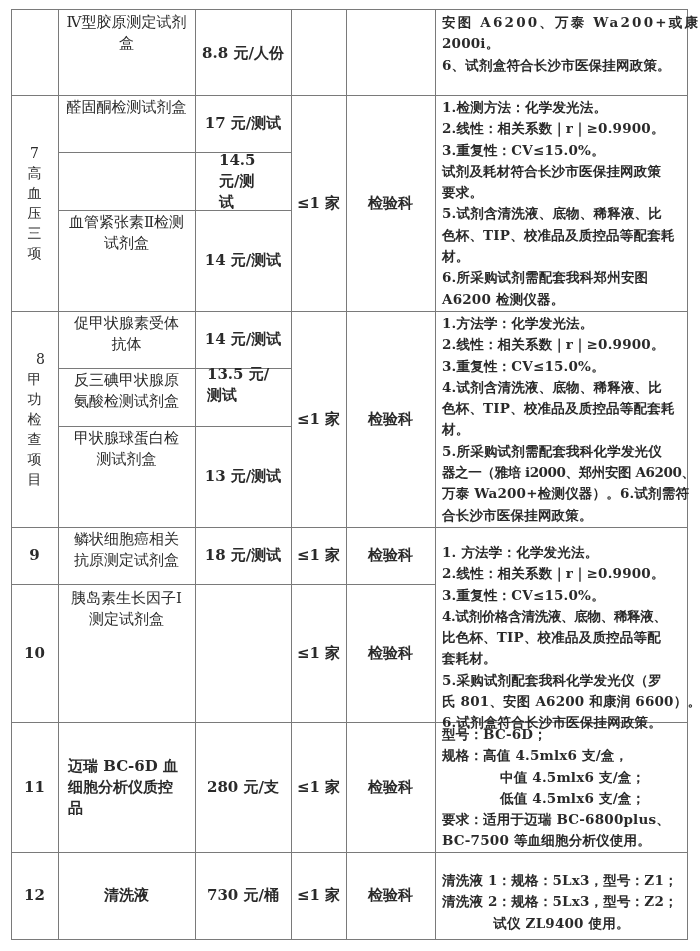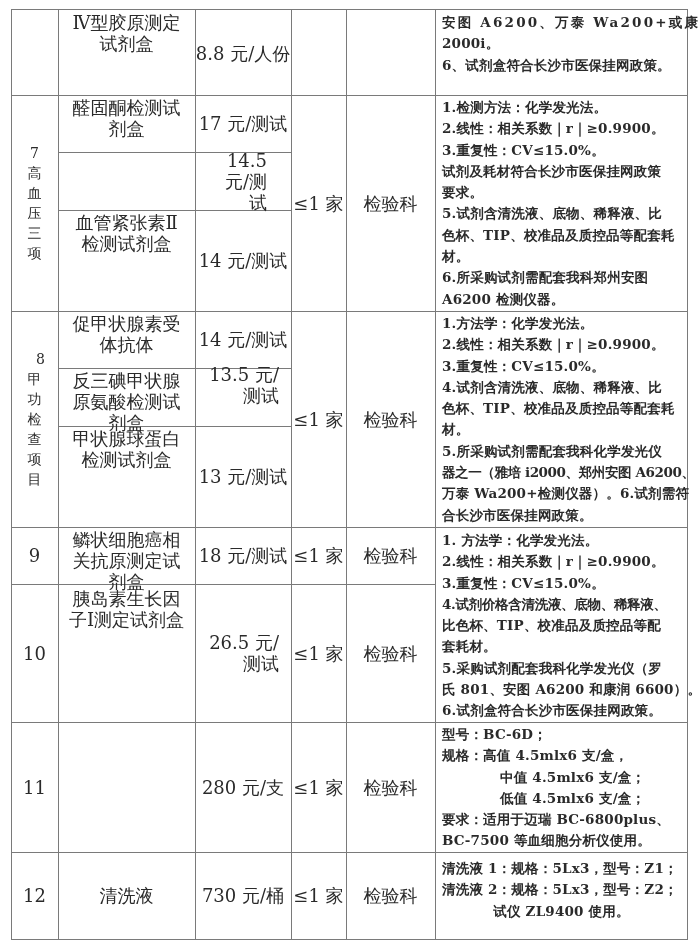--- a/index.html
+++ b/index.html
@@ -2,22 +2,22 @@
 <html><head>
 <meta charset="utf-8">
 <style>
   html, body { margin: 0; padding: 0; background: #ffffff; }
   body { width: 700px; height: 951px; position: relative; overflow: hidden;
          font-family: "DejaVu Serif", "Liberation Serif", serif; color: #2a2a2a; }
   .grid { position: absolute; left: 0; top: 0; width: 700px; height: 951px; }
   .line { position: absolute; background: #7a7a7a; }
   .h { height: 1px; }
   .v { width: 1px; }
-  .cell { position: absolute; box-sizing: border-box; font-size: 18px; line-height: 21px; }
-  .c { display: flex; align-items: center; justify-content: center; text-align: right; }
+  .cell { position: absolute; box-sizing: border-box; font-size: 15px; line-height: 21px; }
+  .c { display: flex; align-items: center; justify-content: center; text-align: left; font-weight: bold; }
   .top { text-align: center; padding: 2px 6px 0 6px; }
   .spec { padding: 2px 6px 0 7px; text-align: justify; font-size: 13.5px; line-height: 21.3px; letter-spacing: 0.2px; }
   .spec div { white-space: nowrap; font-weight: bold; }
   .vert { display: flex; flex-direction: column; align-items: center; justify-content: center; font-size: 14px; line-height: 20px; }
   .vert span { display: block; }
   .indent { padding-left: 58px; }
   .centered { text-align: center; }
 </style>
 </head>
 <body>
@@ -112,53 +112,53 @@
   </div>
 
   <div class="cell c" style="left:11px;top:527px;width:47px;height:57px">9</div>
   <div class="cell top" style="left:58px;top:527px;width:137px;height:57px;padding:2px 10px 0 10px">鳞状细胞癌相关抗原测定试剂盒</div>
   <div class="cell c" style="left:195px;top:527px;width:96px;height:57px">18 元/测试</div>
   <div class="cell c" style="left:291px;top:527px;width:55px;height:57px">≤1 家</div>
   <div class="cell c" style="left:346px;top:527px;width:89px;height:57px">检验科</div>
 
   <div class="cell c" style="left:11px;top:584px;width:47px;height:138px">10</div>
   <div class="cell top" style="left:58px;top:584px;width:137px;height:138px;padding:4px 10px 0 10px">胰岛素生长因子Ⅰ测定试剂盒</div>
-  <div class="cell c" style="left:195px;top:584px;width:96px;height:138px;padding:0 12px">26.5 元/测试</div>
   <div class="cell c" style="left:291px;top:584px;width:55px;height:138px">≤1 家</div>
   <div class="cell c" style="left:346px;top:584px;width:89px;height:138px">检验科</div>
 
-  <div class="cell spec" style="left:435px;top:527px;width:252px;height:195px;padding-top:3px">
+  <div class="cell spec" style="left:435px;top:527px;width:252px;height:195px;padding-top:15px">
     <div>1. 方法学：化学发光法。</div>
     <div>2.线性：相关系数｜r｜≥0.9900。</div>
     <div>3.重复性：CV≤15.0%。</div>
     <div style="letter-spacing:-0.3px">4.试剂价格含清洗液、底物、稀释液、</div>
     <div>比色杯、TIP、校准品及质控品等配</div>
     <div>套耗材。</div>
     <div>5.采购试剂配套我科化学发光仪（罗</div>
     <div>氏 801、安图 A6200 和康润 6600）。</div>
     <div>6.试剂盒符合长沙市医保挂网政策。</div>
   </div>
 
   <div class="cell c" style="left:11px;top:722px;width:47px;height:130px">11</div>
+  <div class="cell c" style="left:58px;top:722px;width:137px;height:130px;padding:0 10px">迈瑞 BC-6D 血细胞分析仪质控品</div>
   <div class="cell c" style="left:195px;top:722px;width:96px;height:130px">280 元/支</div>
   <div class="cell c" style="left:291px;top:722px;width:55px;height:130px">≤1 家</div>
   <div class="cell c" style="left:346px;top:722px;width:89px;height:130px">检验科</div>
   <div class="cell spec" style="left:435px;top:722px;width:252px;height:130px;padding-top:2px">
     <div>型号：BC-6D；</div>
     <div>规格：高值 4.5mlx6 支/盒，</div>
     <div class="indent">中值 4.5mlx6 支/盒；</div>
     <div class="indent">低值 4.5mlx6 支/盒；</div>
     <div>要求：适用于迈瑞 BC-6800plus、</div>
     <div>BC-7500 等血细胞分析仪使用。</div>
   </div>
 
   <div class="cell c" style="left:11px;top:852px;width:47px;height:87px">12</div>
   <div class="cell c" style="left:58px;top:852px;width:137px;height:87px">清洗液</div>
   <div class="cell c" style="left:195px;top:852px;width:96px;height:87px">730 元/桶</div>
   <div class="cell c" style="left:291px;top:852px;width:55px;height:87px">≤1 家</div>
   <div class="cell c" style="left:346px;top:852px;width:89px;height:87px">检验科</div>
-  <div class="cell spec" style="left:435px;top:852px;width:252px;height:87px;padding-top:6px">
+  <div class="cell spec" style="left:435px;top:852px;width:252px;height:87px;padding-top:18px">
     <div>清洗液 1：规格：5Lx3，型号：Z1；</div>
     <div>清洗液 2：规格：5Lx3，型号：Z2；</div>
     <div class="centered">试仪 ZL9400 使用。</div>
   </div>
 
 </div>
 
 </body></html>

